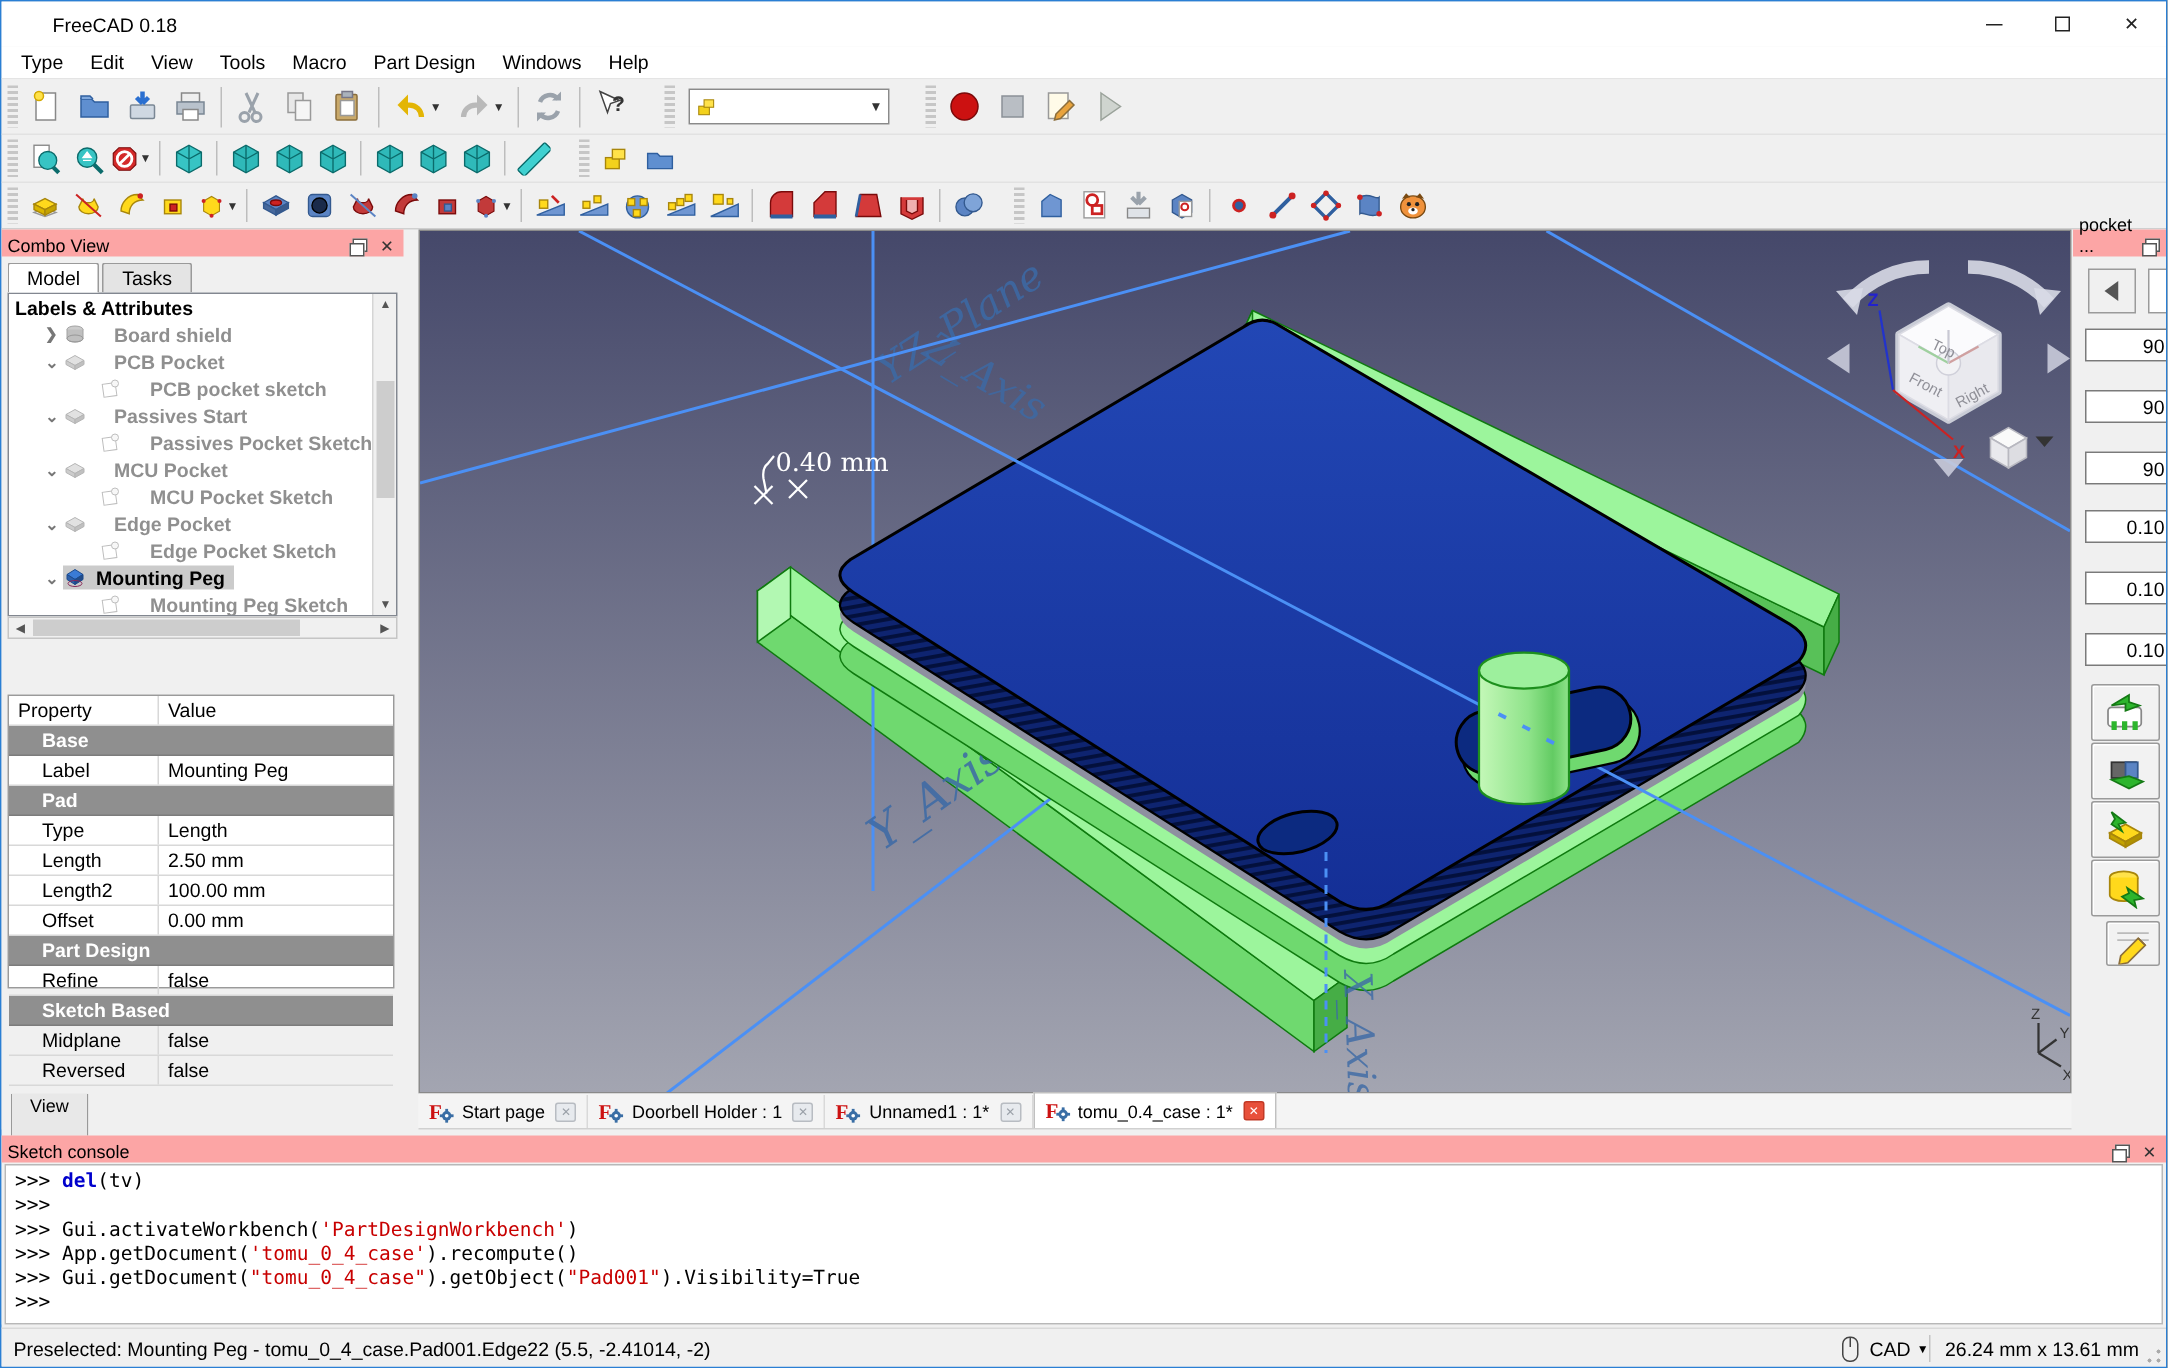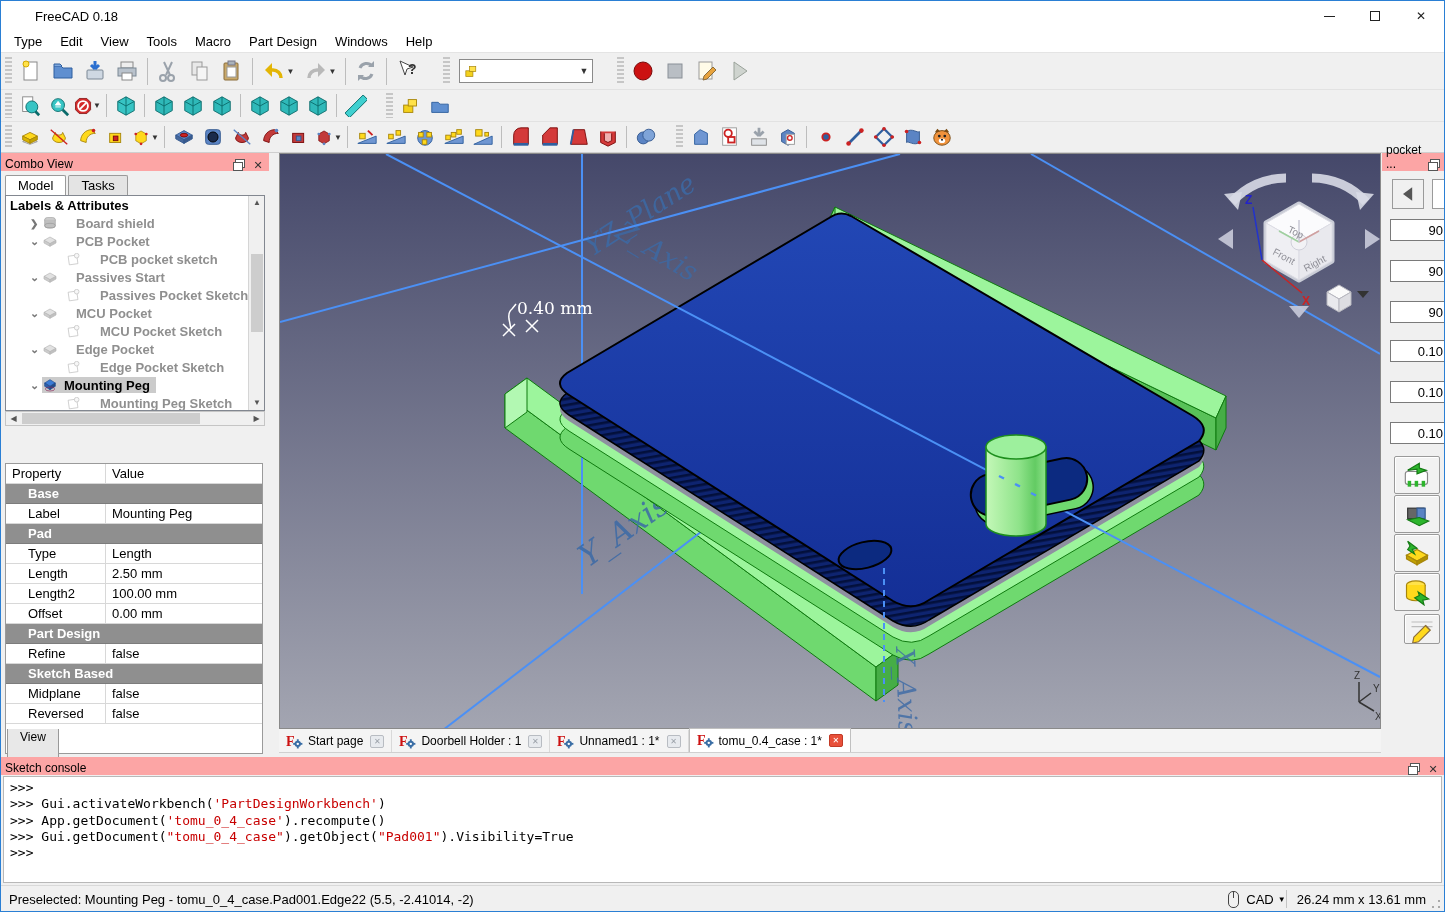--- a/index.html
+++ b/index.html
@@ -58,21 +58,21 @@
   .tree-ico { width:18px; height:16px; margin-right:4px; }
   .tree-row.dim .tree-lbl { color:#8f8f8f;margin-left:12px; }
   .tree-row.dim .tree-ico { filter:grayscale(1) opacity(.55); }
   .vscroll { position:absolute; right:0; top:0; width:16px; height:100%; background:#f0f0f0; border-left:1px solid #d5d5d5; }
   .vscroll .thumb { position:absolute; left:2px; top:58px; width:12px; height:78px; background:#cdcdcd; }
   .sb-arrow { position:absolute; left:0; width:16px; height:14px; text-align:center; font-size:8px; color:#555; line-height:14px; }
   .hscroll { position:absolute; left:4px; top:258px; width:260px; height:15px; background:#f0f0f0; border:1px solid #c5c5c5; }
   .hscroll .thumb { position:absolute; left:16px; top:1px; width:178px; height:11px; background:#cdcdcd; }
   .hs-arrow { position:absolute; top:0; width:15px; height:13px; text-align:center; font-size:8px; color:#555; line-height:13px; }
 
-  .prop-table { position:absolute; left:4px; top:310px; width:258px; height:291px; background:#fff; border:1px solid #9a9a9a; font-size:13px; }
+  .prop-table { position:absolute; left:4px; top:310px; width:258px; height:196px; background:#fff; border:1px solid #9a9a9a; font-size:13px; }
   .prop-hrow, .prop-row { display:flex; height:20px; border-bottom:1px solid #d8d8d8; align-items:center; }
   .prop-hrow > div:first-child, .prop-row > div:first-child { width:100px; border-right:1px solid #d8d8d8; height:100%; display:flex; align-items:center; padding-left:22px; }
   .prop-hrow > div:first-child { padding-left:6px; }
   .prop-row > div:last-child, .prop-hrow > div:last-child { flex:1; padding-left:6px; }
   .prop-group { height:20px; background:#8f8f8f; color:#fff; font-weight:bold; display:flex; align-items:center; padding-left:22px; border-bottom:1px solid #7c7c7c; }
   .vd-tabs { position:absolute; left:6px; top:576px; display:flex; }
   .vd-tab { padding:1px 12px 2px; border:1px solid #999; border-top:none; background:#e8e8e8; border-radius:0 0 4px 4px; margin-right:3px; font-size:12px; }
   .vd-tab.active { background:#fff;margin-top:32px; }
 
   
@@ -1006,20 +1006,21 @@
       </div>
   </div>
 
   <div class="console">
     <div class="panel-title">
       <span class="t">Sketch console</span>
       <span class="p-ico float-ico"></span>
       <span class="p-ico close-ico">✕</span>
     </div>
     <div class="body" id="consolebody">
+        <div class="cline"><span class="c-tx">&gt;&gt;&gt; </span><span class="c-kw">del</span><span class="c-tx">(tv)</span></div>
         <div class="cline"><span class="c-tx">&gt;&gt;&gt; </span></div>
         <div class="cline"><span class="c-tx">&gt;&gt;&gt; Gui.activateWorkbench(</span><span class="c-st">'PartDesignWorkbench'</span><span class="c-tx">)</span></div>
         <div class="cline"><span class="c-tx">&gt;&gt;&gt; App.getDocument(</span><span class="c-st">'tomu_0_4_case'</span><span class="c-tx">).recompute()</span></div>
         <div class="cline"><span class="c-tx">&gt;&gt;&gt; Gui.getDocument(</span><span class="c-st">"tomu_0_4_case"</span><span class="c-tx">).getObject(</span><span class="c-st">"Pad001"</span><span class="c-tx">).Visibility=True</span></div>
         <div class="cline"><span class="c-tx">&gt;&gt;&gt; </span></div>
       </div>
   </div>
 
   <div class="statusbar">
     <div class="msg">Preselected: Mounting Peg - tomu_0_4_case.Pad001.Edge22 (5.5, -2.41014, -2)</div>

